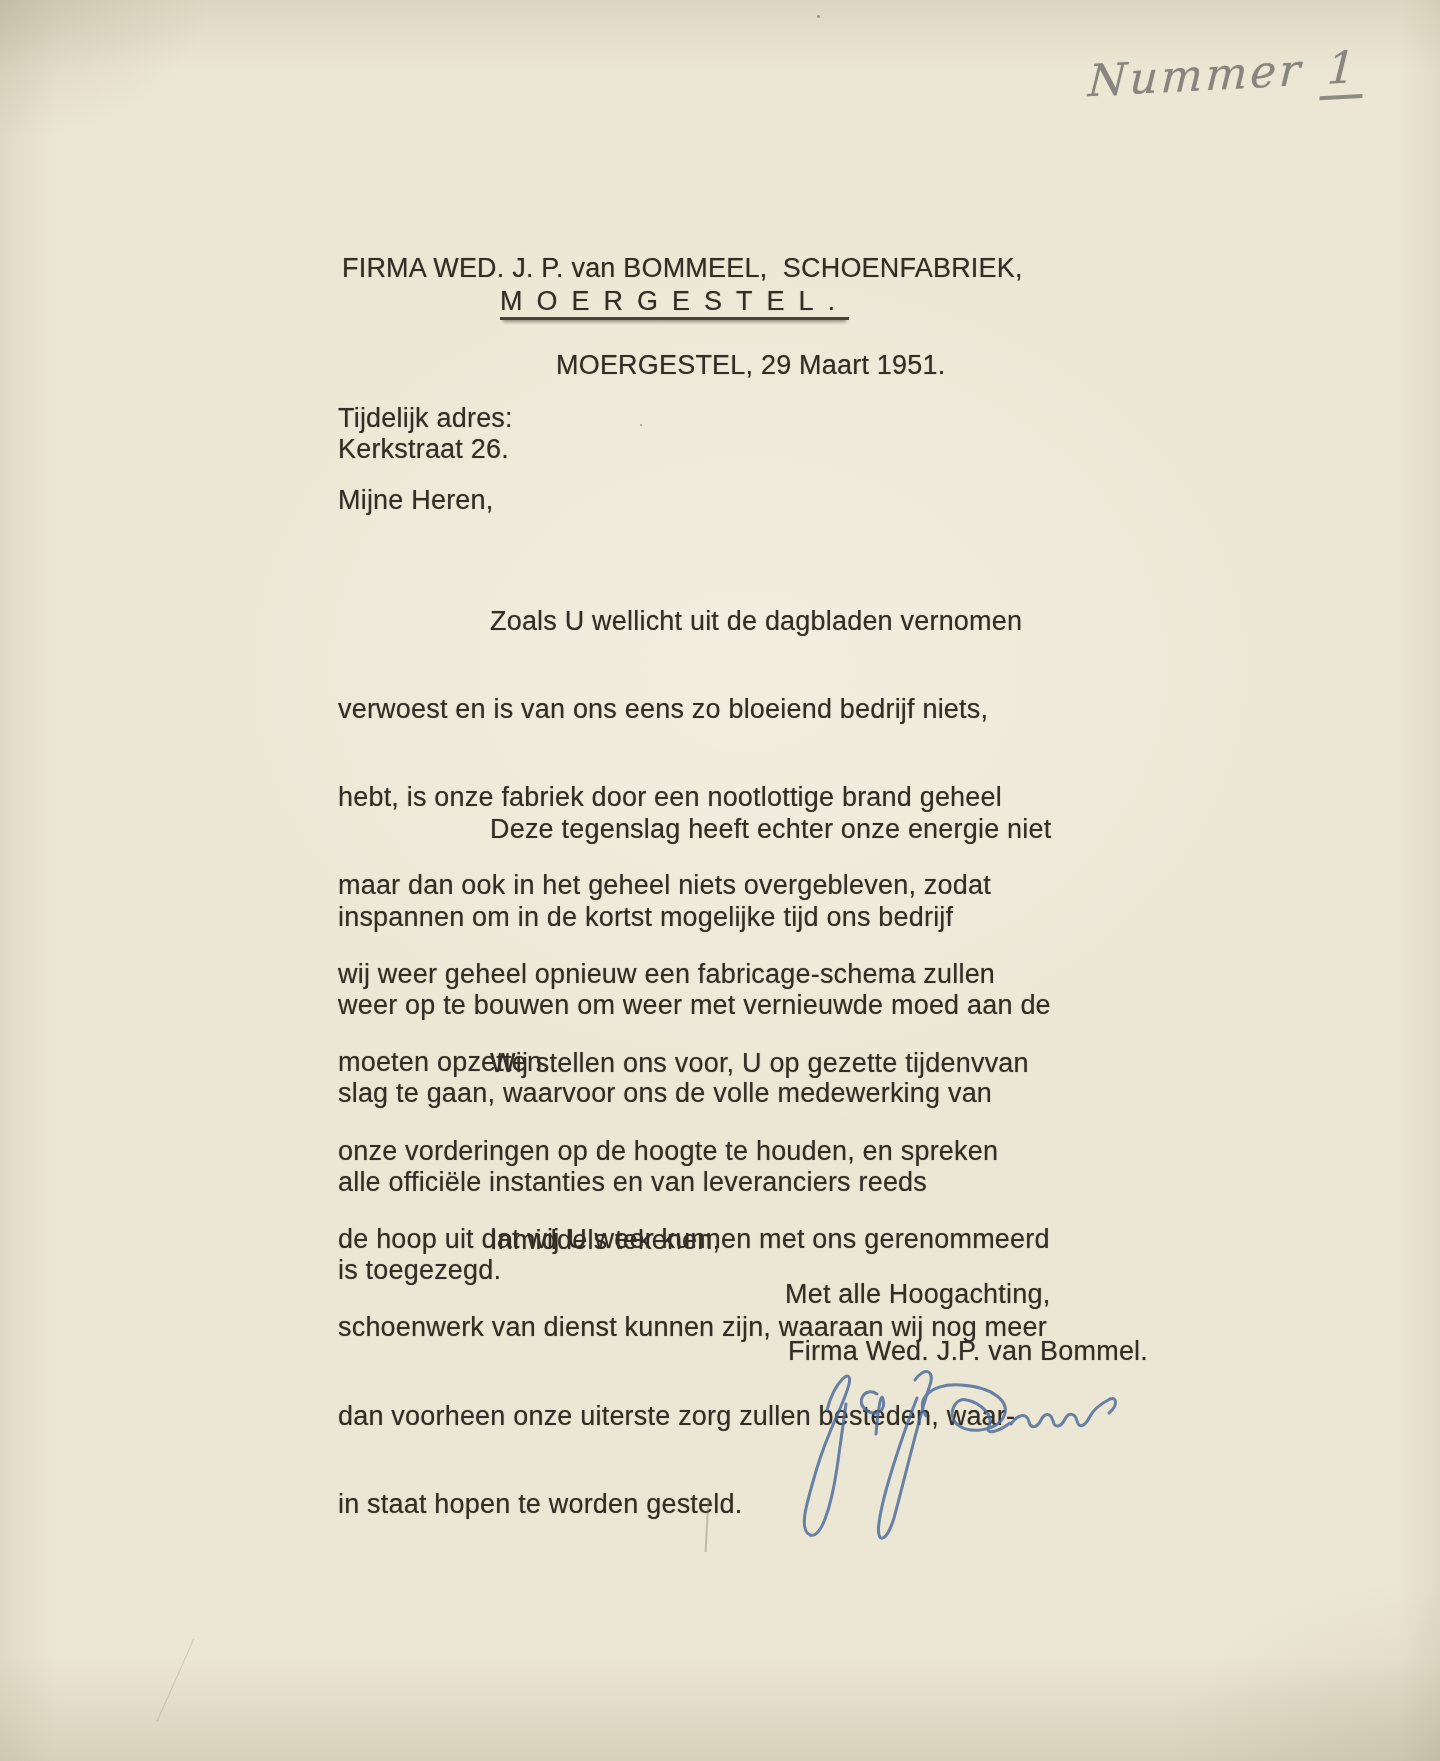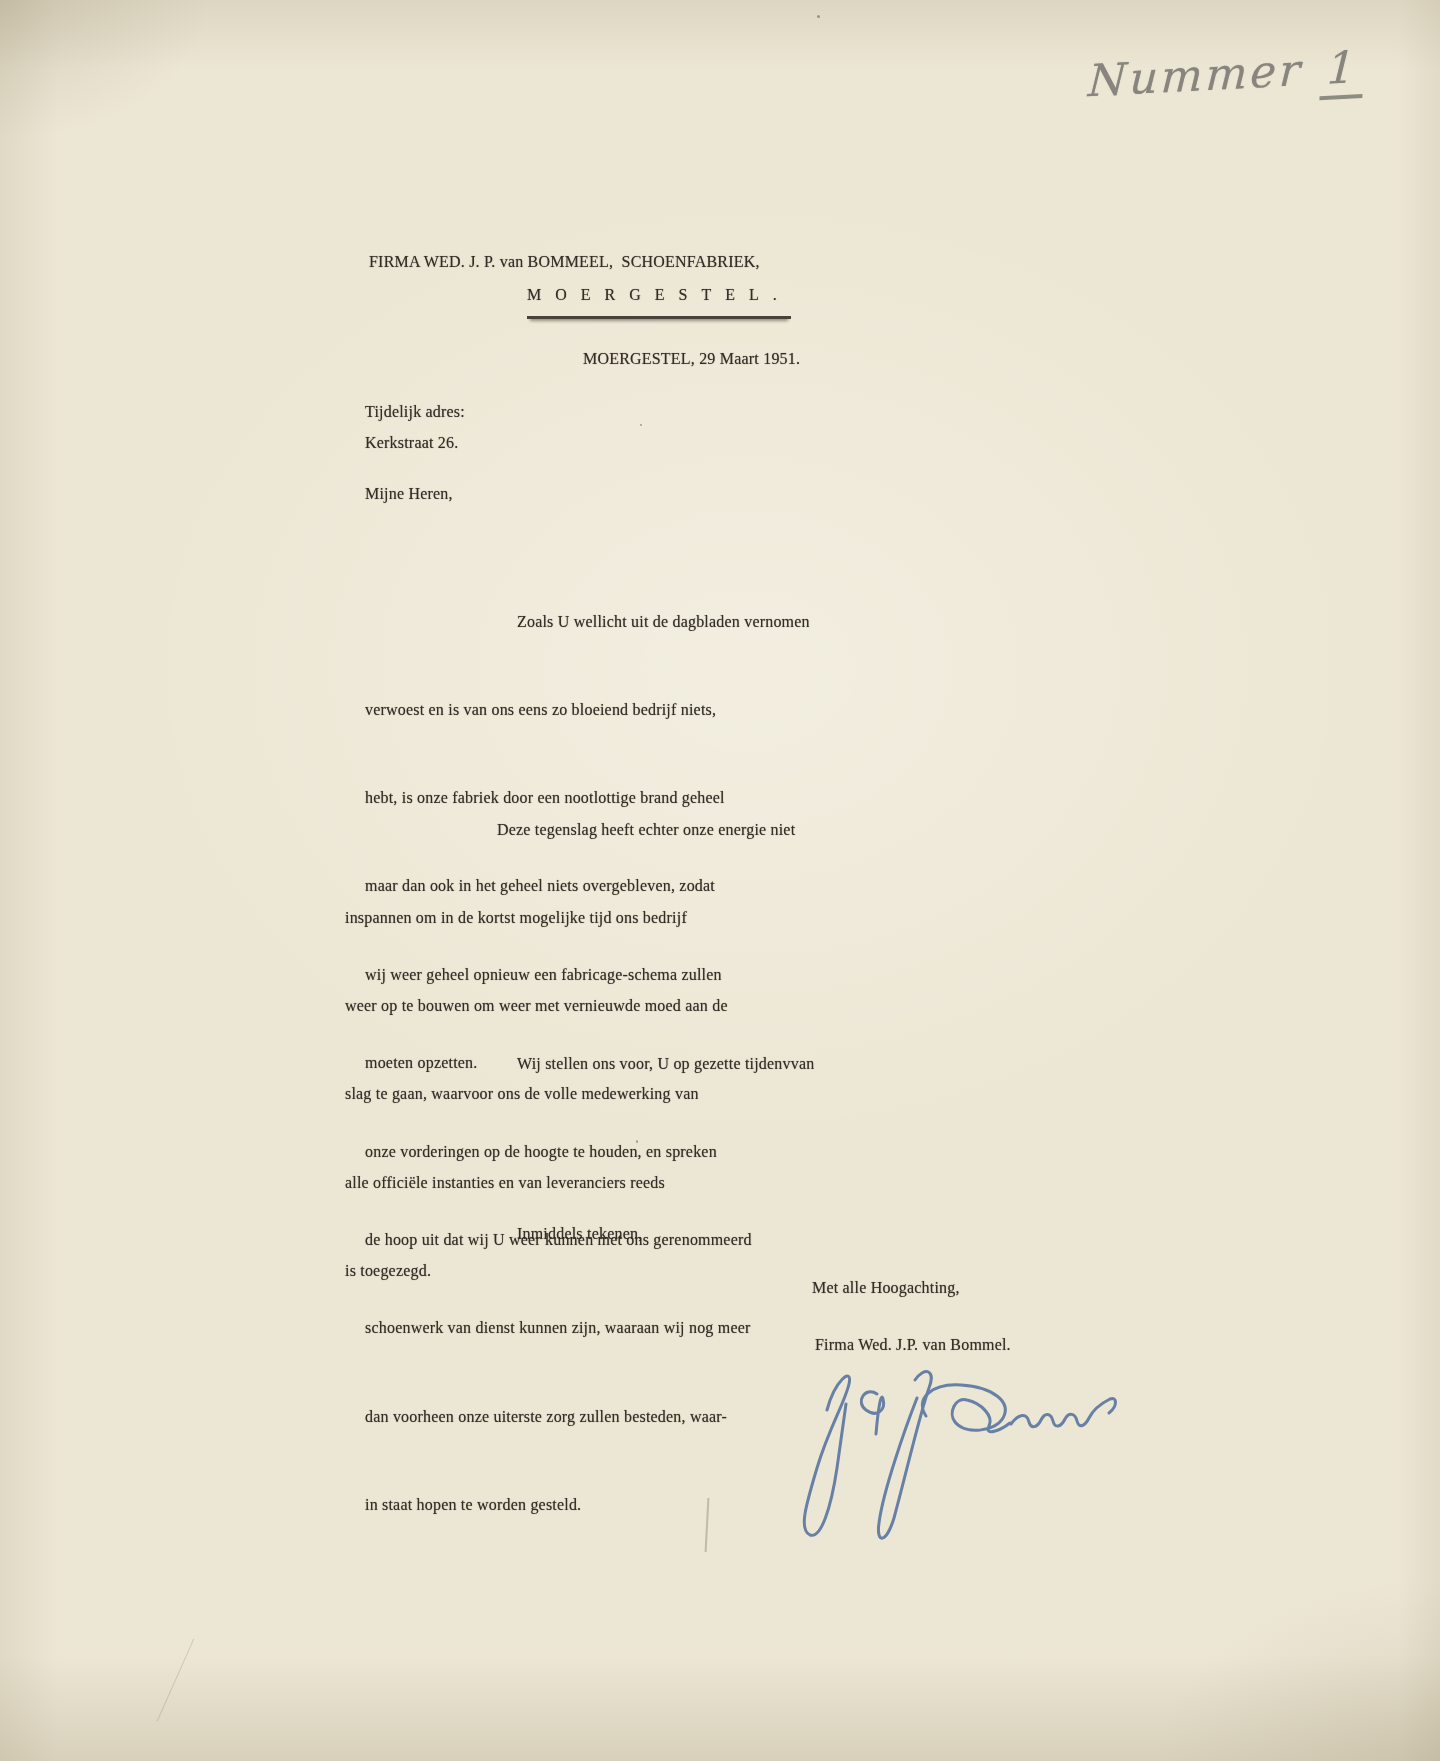--- a/index.html
+++ b/index.html
@@ -11,35 +11,34 @@
       radial-gradient(ellipse 300px 200px at 0% 0%, rgba(150,138,110,0.25), rgba(150,138,110,0) 70%),
       radial-gradient(ellipse 400px 260px at 100% 100%, rgba(160,148,118,0.22), rgba(160,148,118,0) 70%),
       linear-gradient(to bottom, rgba(170,158,128,0.22), rgba(170,158,128,0) 4%),
       linear-gradient(to top, rgba(165,152,122,0.28), rgba(165,152,122,0) 6%),
       linear-gradient(to right, rgba(170,158,128,0.18), rgba(170,158,128,0) 4%),
       linear-gradient(to left, rgba(170,158,128,0.16), rgba(170,158,128,0) 3%);
     font-family:"Liberation Mono","DejaVu Sans Mono",monospace;
   }
   .tw{
     position:absolute;
-    font-family:Liberation Serif, serif;
-    font-size:16px;
+    font-family:Liberation Sans, sans-serif;
+    font-size:27px;
     color:#322d25;
     white-space:pre;
     letter-spacing:0.2px;
     text-shadow:0 0 1px rgba(50,44,34,0.55);
-    margin-left:27px;
   }
   .soft{filter:blur(0.3px);}
   .para{line-height:29.4px;}
   .para .indent{padding-left:152px;}
   .spaced{letter-spacing:14px;}
   .uline{
     display:inline-block;
-    padding-bottom:12px;
+    padding-bottom:0;
     border-bottom:3px solid rgba(42,37,28,0.85);
     box-shadow:0 5px 3px -3px rgba(42,37,28,0.45);
   }
   .pencil{
     position:absolute;left:1088px;top:48px;
     font-family:"DejaVu Serif","Liberation Serif",serif;
     font-style:italic;
     font-size:44px;color:#87857d;
     letter-spacing:3px;
     transform:rotate(-3deg) skewX(-6deg);
@@ -79,21 +78,21 @@
 
   <div class="tw para" style="left:338px;top:548px">
     <div class="indent">Zoals U wellicht uit de dagbladen vernomen</div>
     <div>verwoest en is van ons eens zo bloeiend bedrijf niets,</div>
     <div>hebt, is onze fabriek door een nootlottige brand geheel</div>
     <div>maar dan ook in het geheel niets overgebleven, zodat</div>
     <div>wij weer geheel opnieuw een fabricage-schema zullen</div>
     <div>moeten opzetten.</div>
   </div>
 
-  <div class="tw para" style="left:318px;top:756px">
+  <div class="tw para" style="left:338px;top:756px">
     <div class="indent">Deze tegenslag heeft echter onze energie niet</div>
     <div>inspannen om in de kortst mogelijke tijd ons bedrijf</div>
     <div>weer op te bouwen om weer met vernieuwde moed aan de</div>
     <div>slag te gaan, waarvoor ons de volle medewerking van</div>
     <div>alle officiële instanties en van leveranciers reeds</div>
     <div>is toegezegd.</div>
   </div>
 
   <div class="tw para" style="left:338px;top:990px">
     <div class="indent">Wij stellen ons voor, U op gezette tijdenvvan</div>

